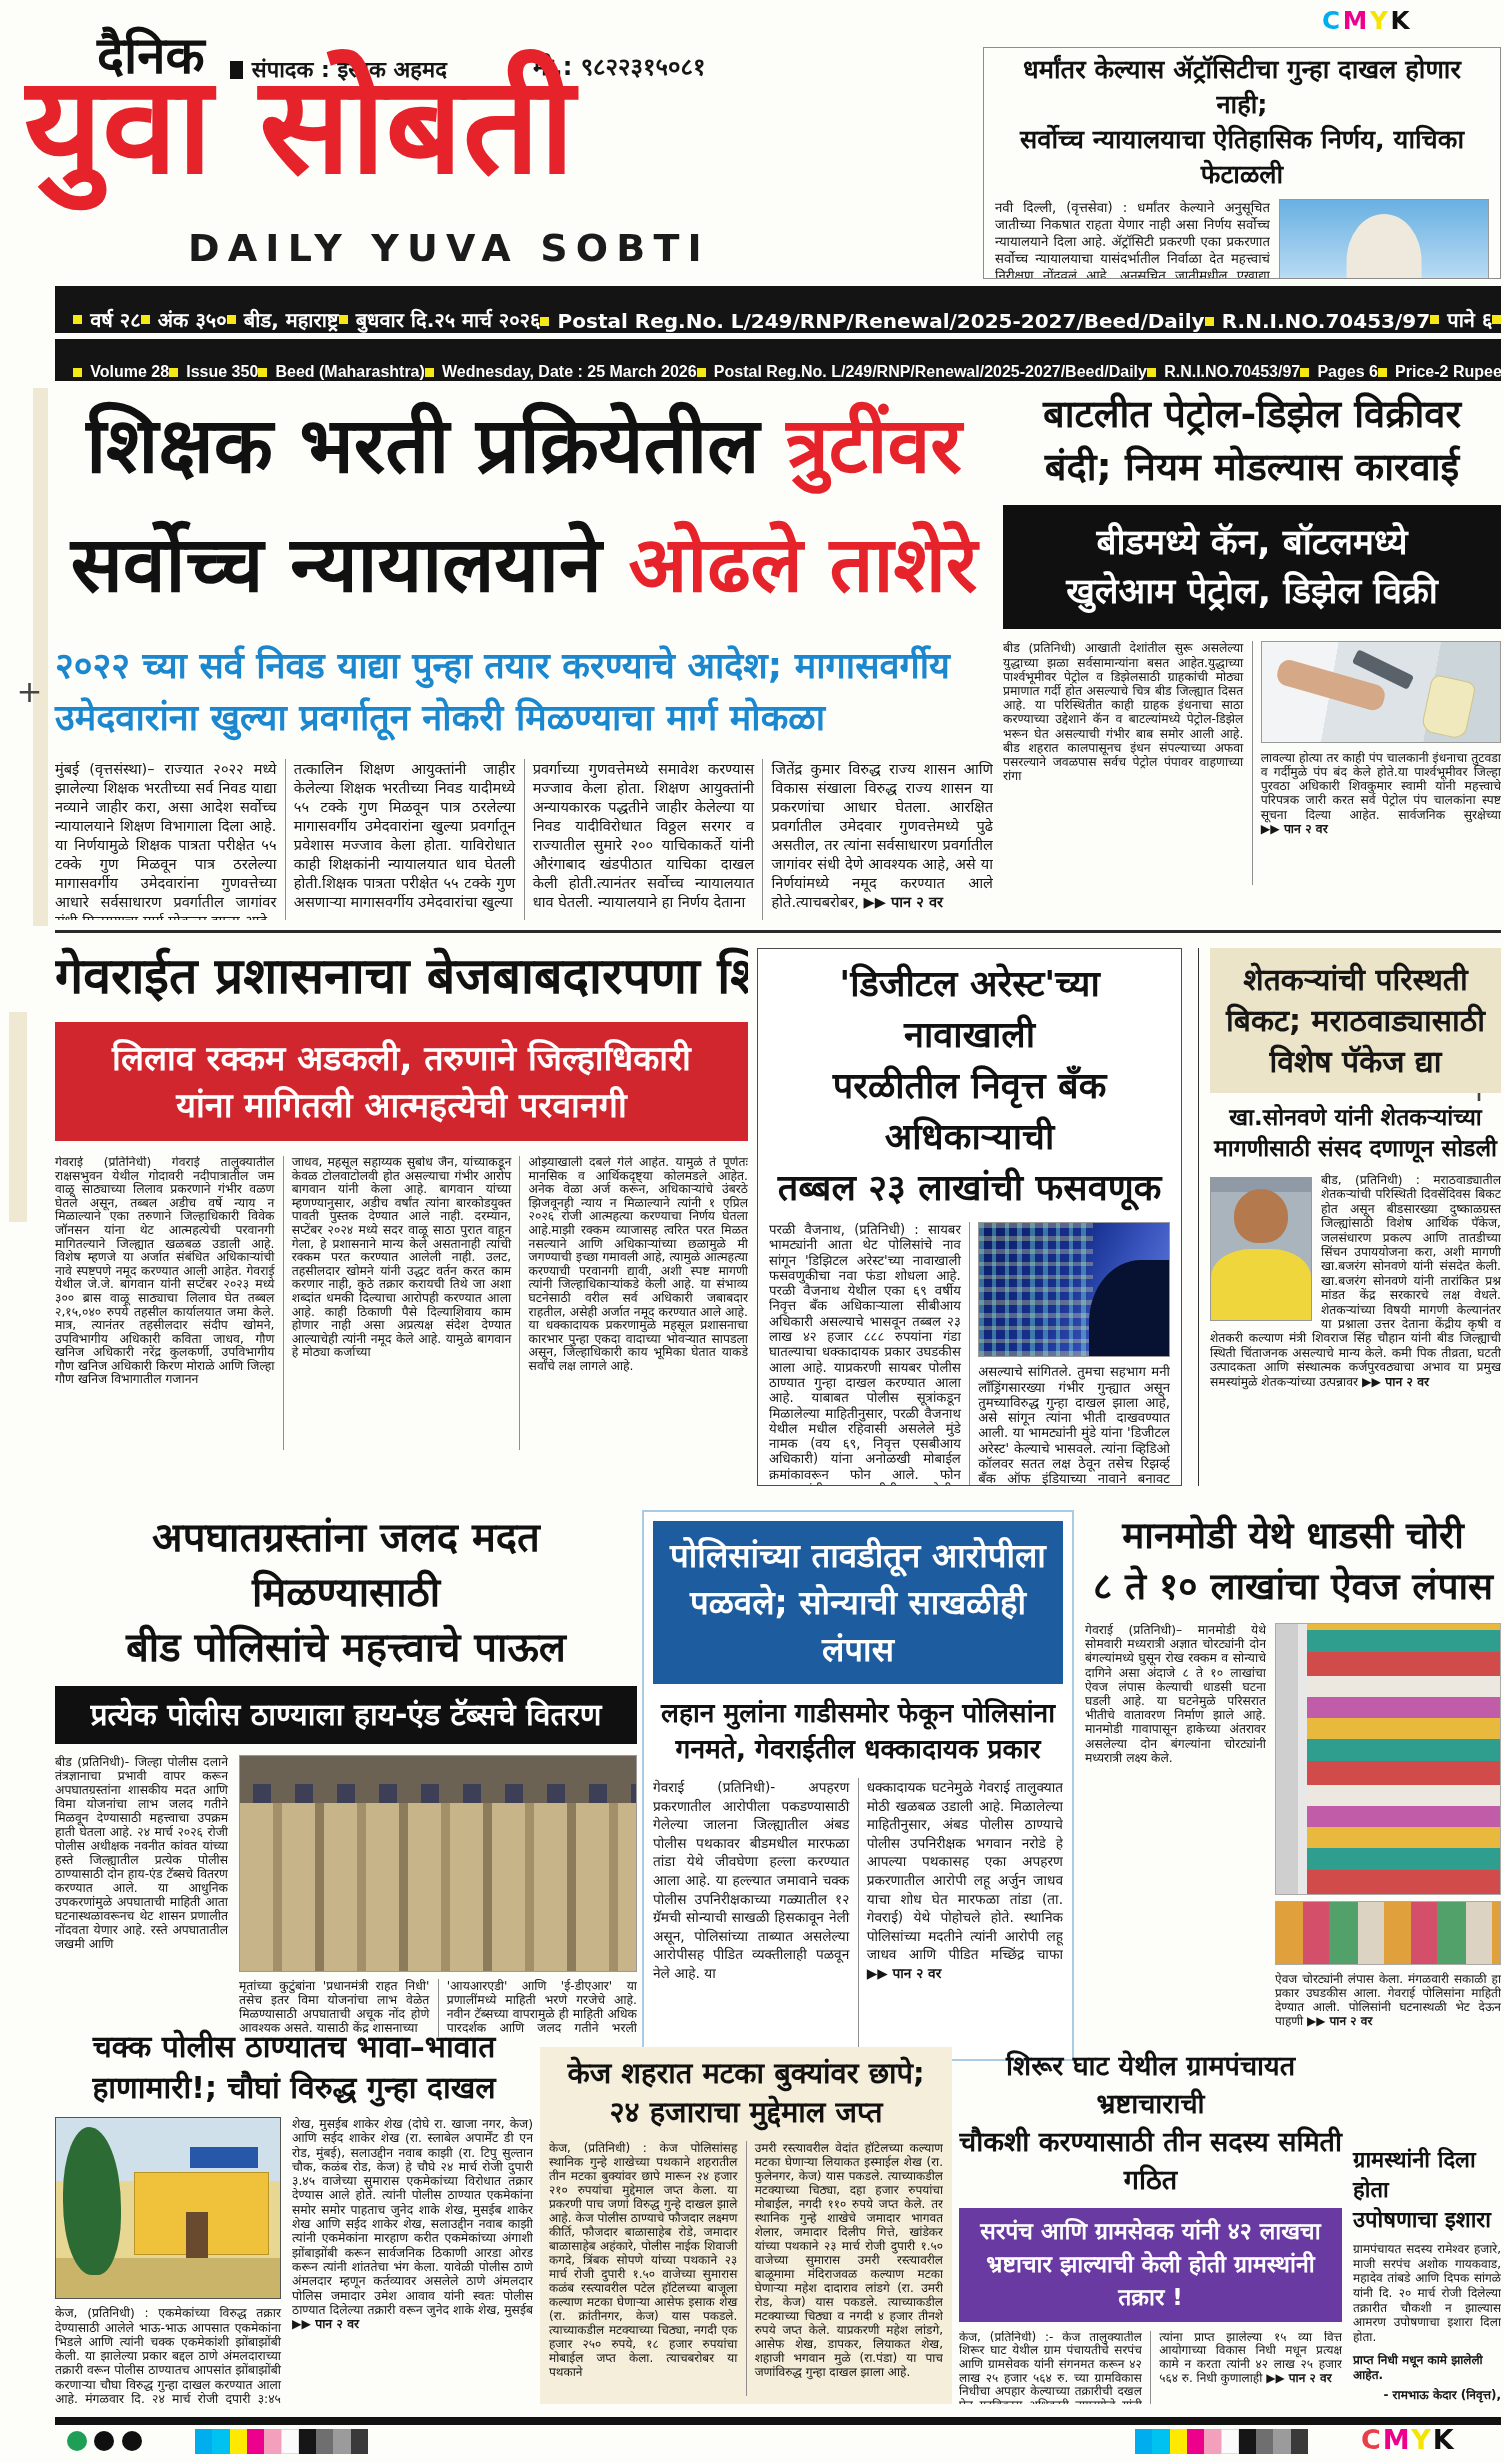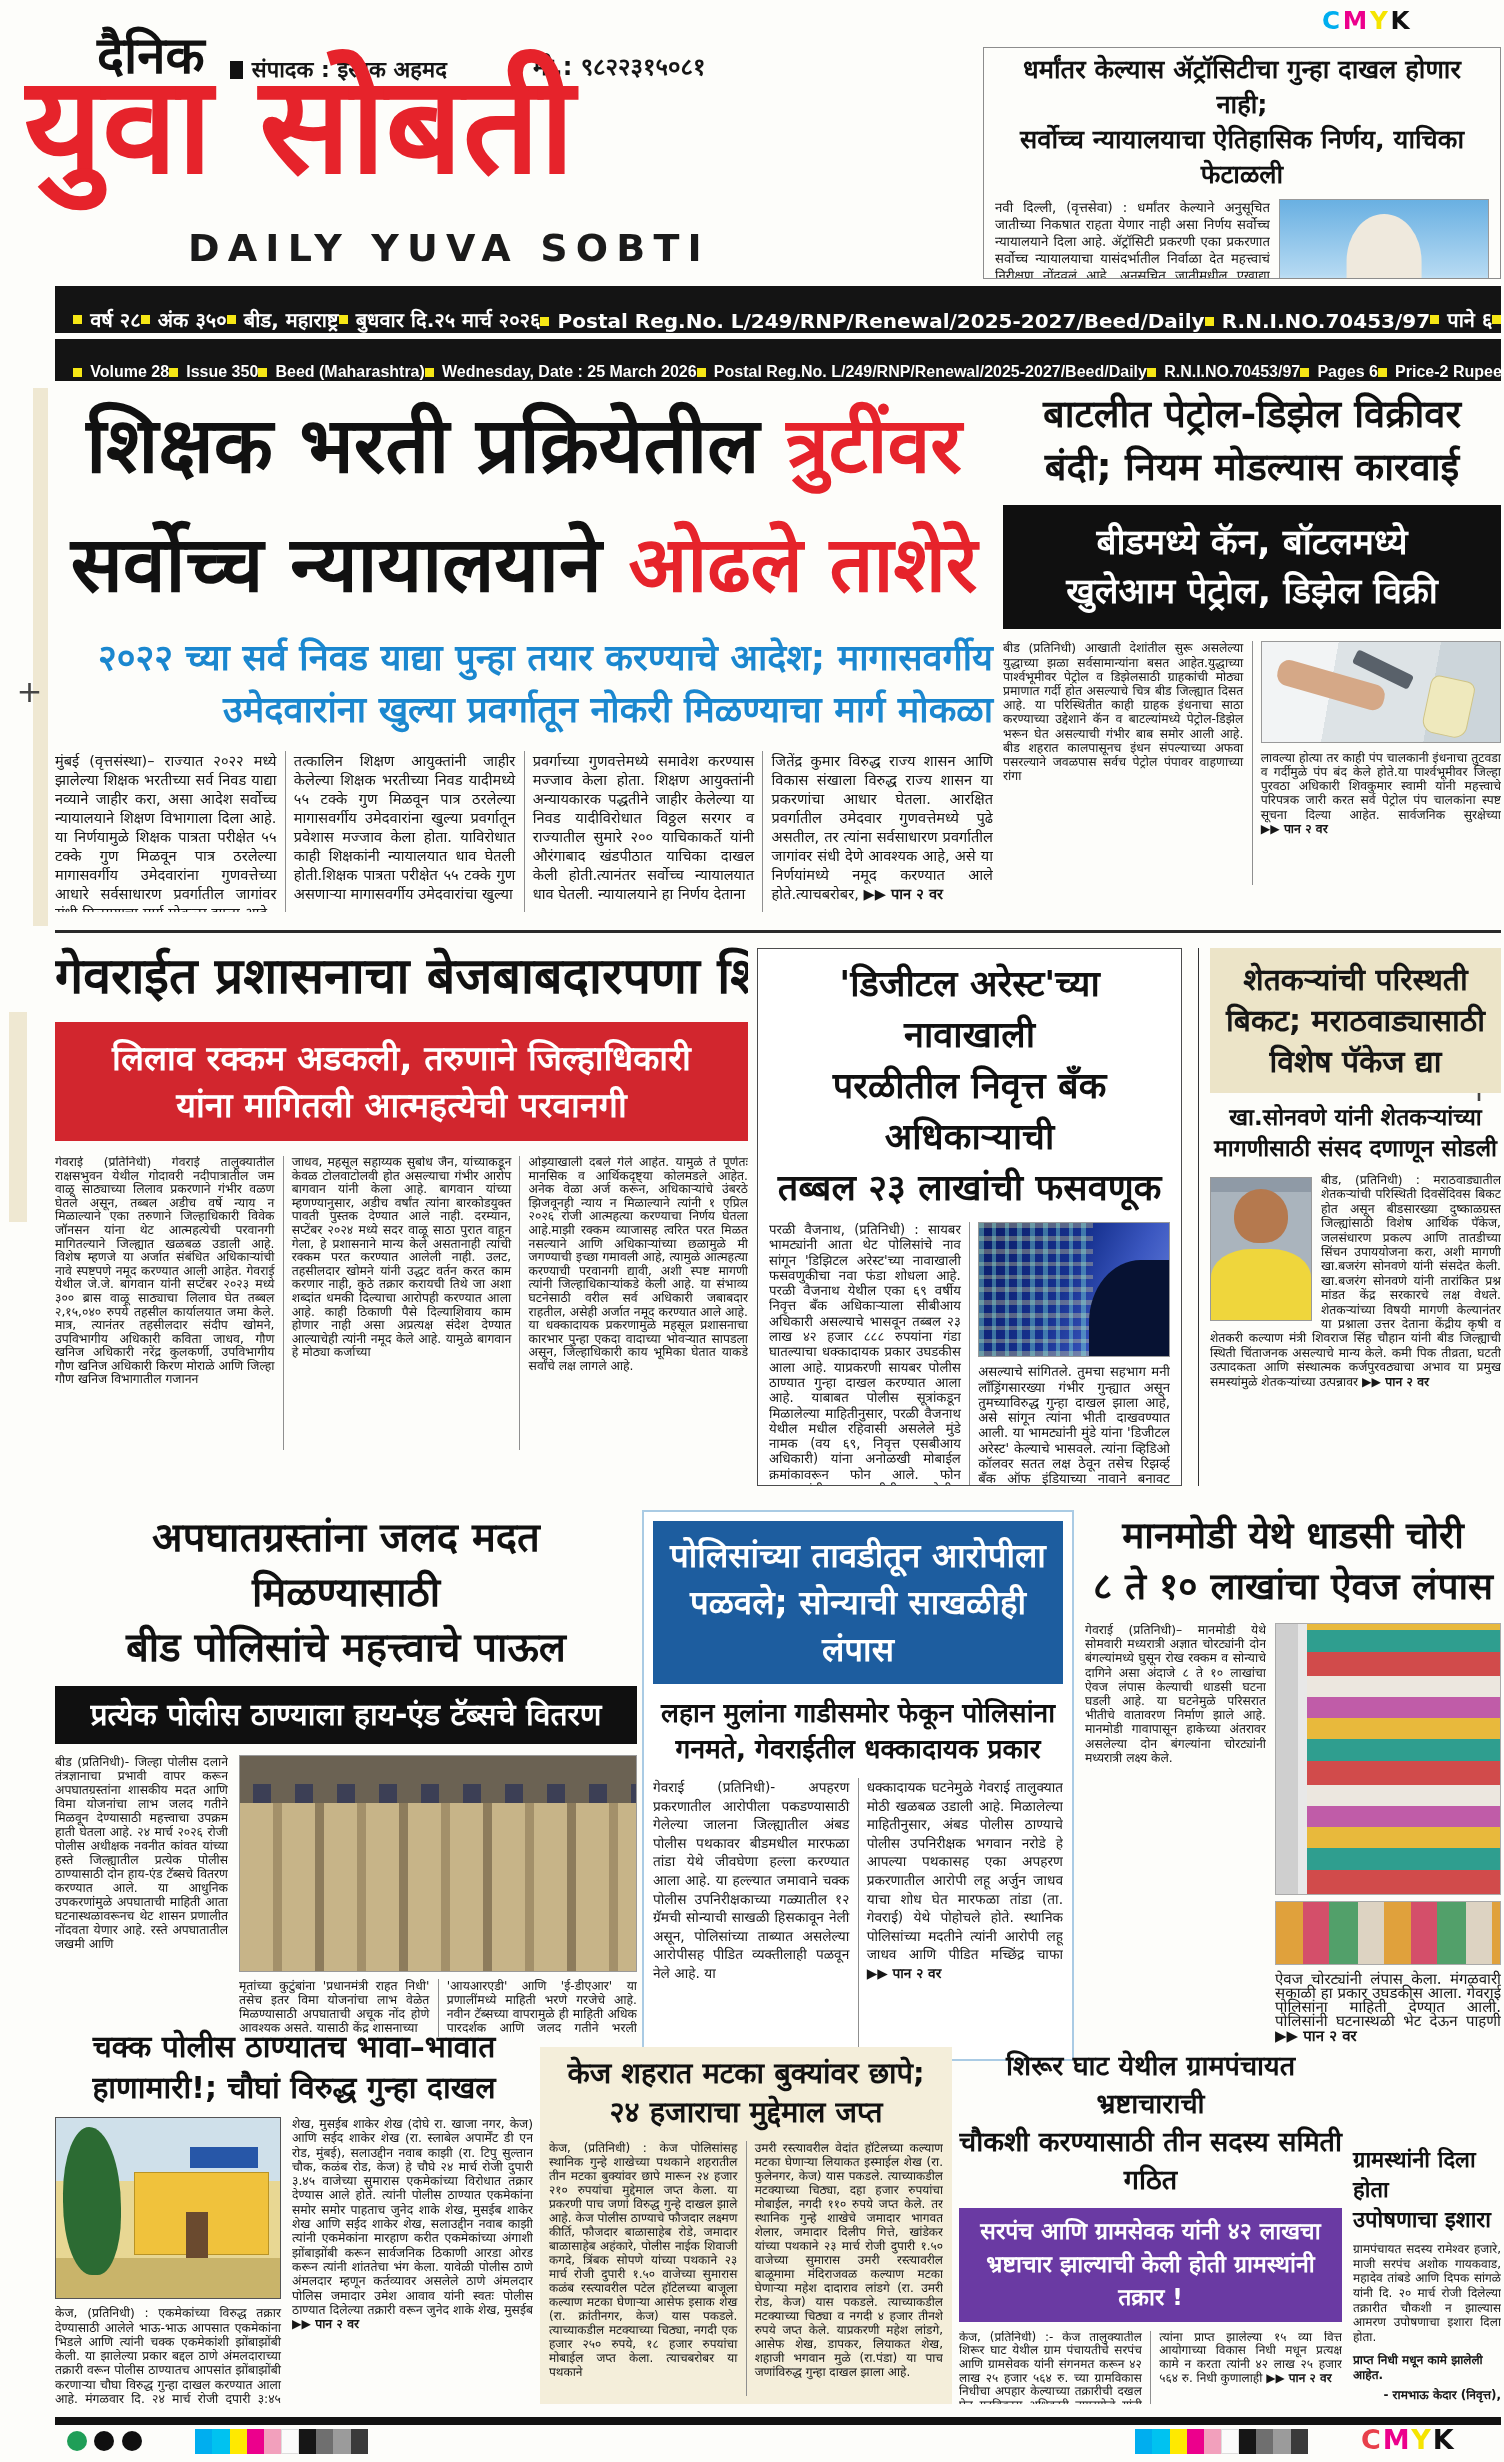--- a/index.html
+++ b/index.html
@@ -45,21 +45,21 @@
   
   .band{left:55px;width:1446px;background:#141414;color:#fff;display:flex;align-items:flex-end;justify-content:space-between;padding:0 18px;font-weight:800}
   #band1{top:286px;height:47px;font-size:20px}
   #band2{top:339px;height:42px;font-size:16px;font-family:"Liberation Sans","DejaVu Sans",sans-serif}
   .band .it{display:flex;align-items:center;white-space:nowrap}
   .band .it::before{content:"";width:9px;height:9px;background:#f6e715;margin-right:8.2px;flex:none}
 
   
   #main{left:55px;top:386px;width:938px}
   #main .l{font-size:77px;line-height:119px;white-space:nowrap;overflow:hidden}
-  #main-sub{margin-top:8px;font-size:36px;line-height:52px;color:#1a87cf;font-weight:800;text-align:right}
+  #main-sub{margin-top:16px;font-size:36px;line-height:52px;color:#1a87cf;font-weight:800;text-align:left}
   #main-body{margin-top:14.6px;height:161px;font-size:14.6px}
   #main-body .c{line-height:19px;font-weight:500}
 
   
   #petrol{left:1003px;top:388px;width:498px}
   #petrol-hl{font-size:38px;line-height:53px}
   #petrol-box{margin-top:11px;padding:12.8px 5.5px;font-size:35px;line-height:49px}
   #petrol-body{margin-top:12.8px;height:244px;font-size:12.3px}
   #petrol-body .c{line-height:14.2px}
   #pic-petrol{width:100%;height:102px;margin-bottom:7.3px;background:linear-gradient(100deg,#f2f4f5 0 30%,#dde3e6 30% 70%,#ccd5da 70%)}
@@ -115,21 +115,21 @@
   #rescue-body .c{line-height:18.6px}
 
   
   #manmodi{left:1085px;top:1510px;width:416px;height:551px;overflow:hidden}
   #man-hl{font-size:37px;line-height:51px}
   #man-row{margin-top:11px;display:flex;gap:9px}
   #man-c1{width:181px;flex:none;font-size:12.3px;line-height:14.2px;height:429px;overflow:hidden}
   #man-right{flex:1}
   #pic-cup1{width:100%;height:272px;border:1.8px solid #aaa;background:linear-gradient(90deg,#cfcfcf 0 10%,#e8e8e8 10% 14%,rgba(0,0,0,0) 14%),repeating-linear-gradient(0deg,#d14b4b 0 24px,#2f9e8f 24px 46px,#e8b93c 46px 67px,#c05ca8 67px 88px,#ece7df 88px 109px)}
   #pic-cup2{width:100%;height:64px;margin-top:5.5px;border:1.8px solid #aaa;background:repeating-linear-gradient(90deg,#e0a13c 0 27px,#d44f6a 27px 53px,#52a06a 53px 82px,#ddd3c2 82px 108px)}
-  #man-c2{margin-top:7.3px;font-size:15px;line-height:14.2px}
+  #man-c2{margin-top:7.3px;font-size:12px;line-height:14.2px}
 
   
   #fight{left:55px;top:2026px;width:478px;height:378px;overflow:hidden}
   #fight-hl{font-size:30px;line-height:41px}
   #fight-row{margin-top:9px;display:flex;gap:11px}
   #fight-left{width:226px;flex:none}
   #pic-station{width:100%;height:182px;margin-bottom:7.3px;border:1.8px solid #555;background:linear-gradient(180deg,#cfe0ea 0 35%,#e8d793 35% 78%,#c9b46a 78%)}
   #pic-station .tree{left:3%;top:5%;width:26%;height:82%;background:#2c6b33;border-radius:45% 55% 40% 50%}
   #pic-station .bld2{right:5%;top:30%;width:60%;height:46%;background:#f0c23c;border:1.8px solid #b89326}
   #pic-station .sign{right:10%;top:16%;width:30%;height:12%;background:#2757a8}

